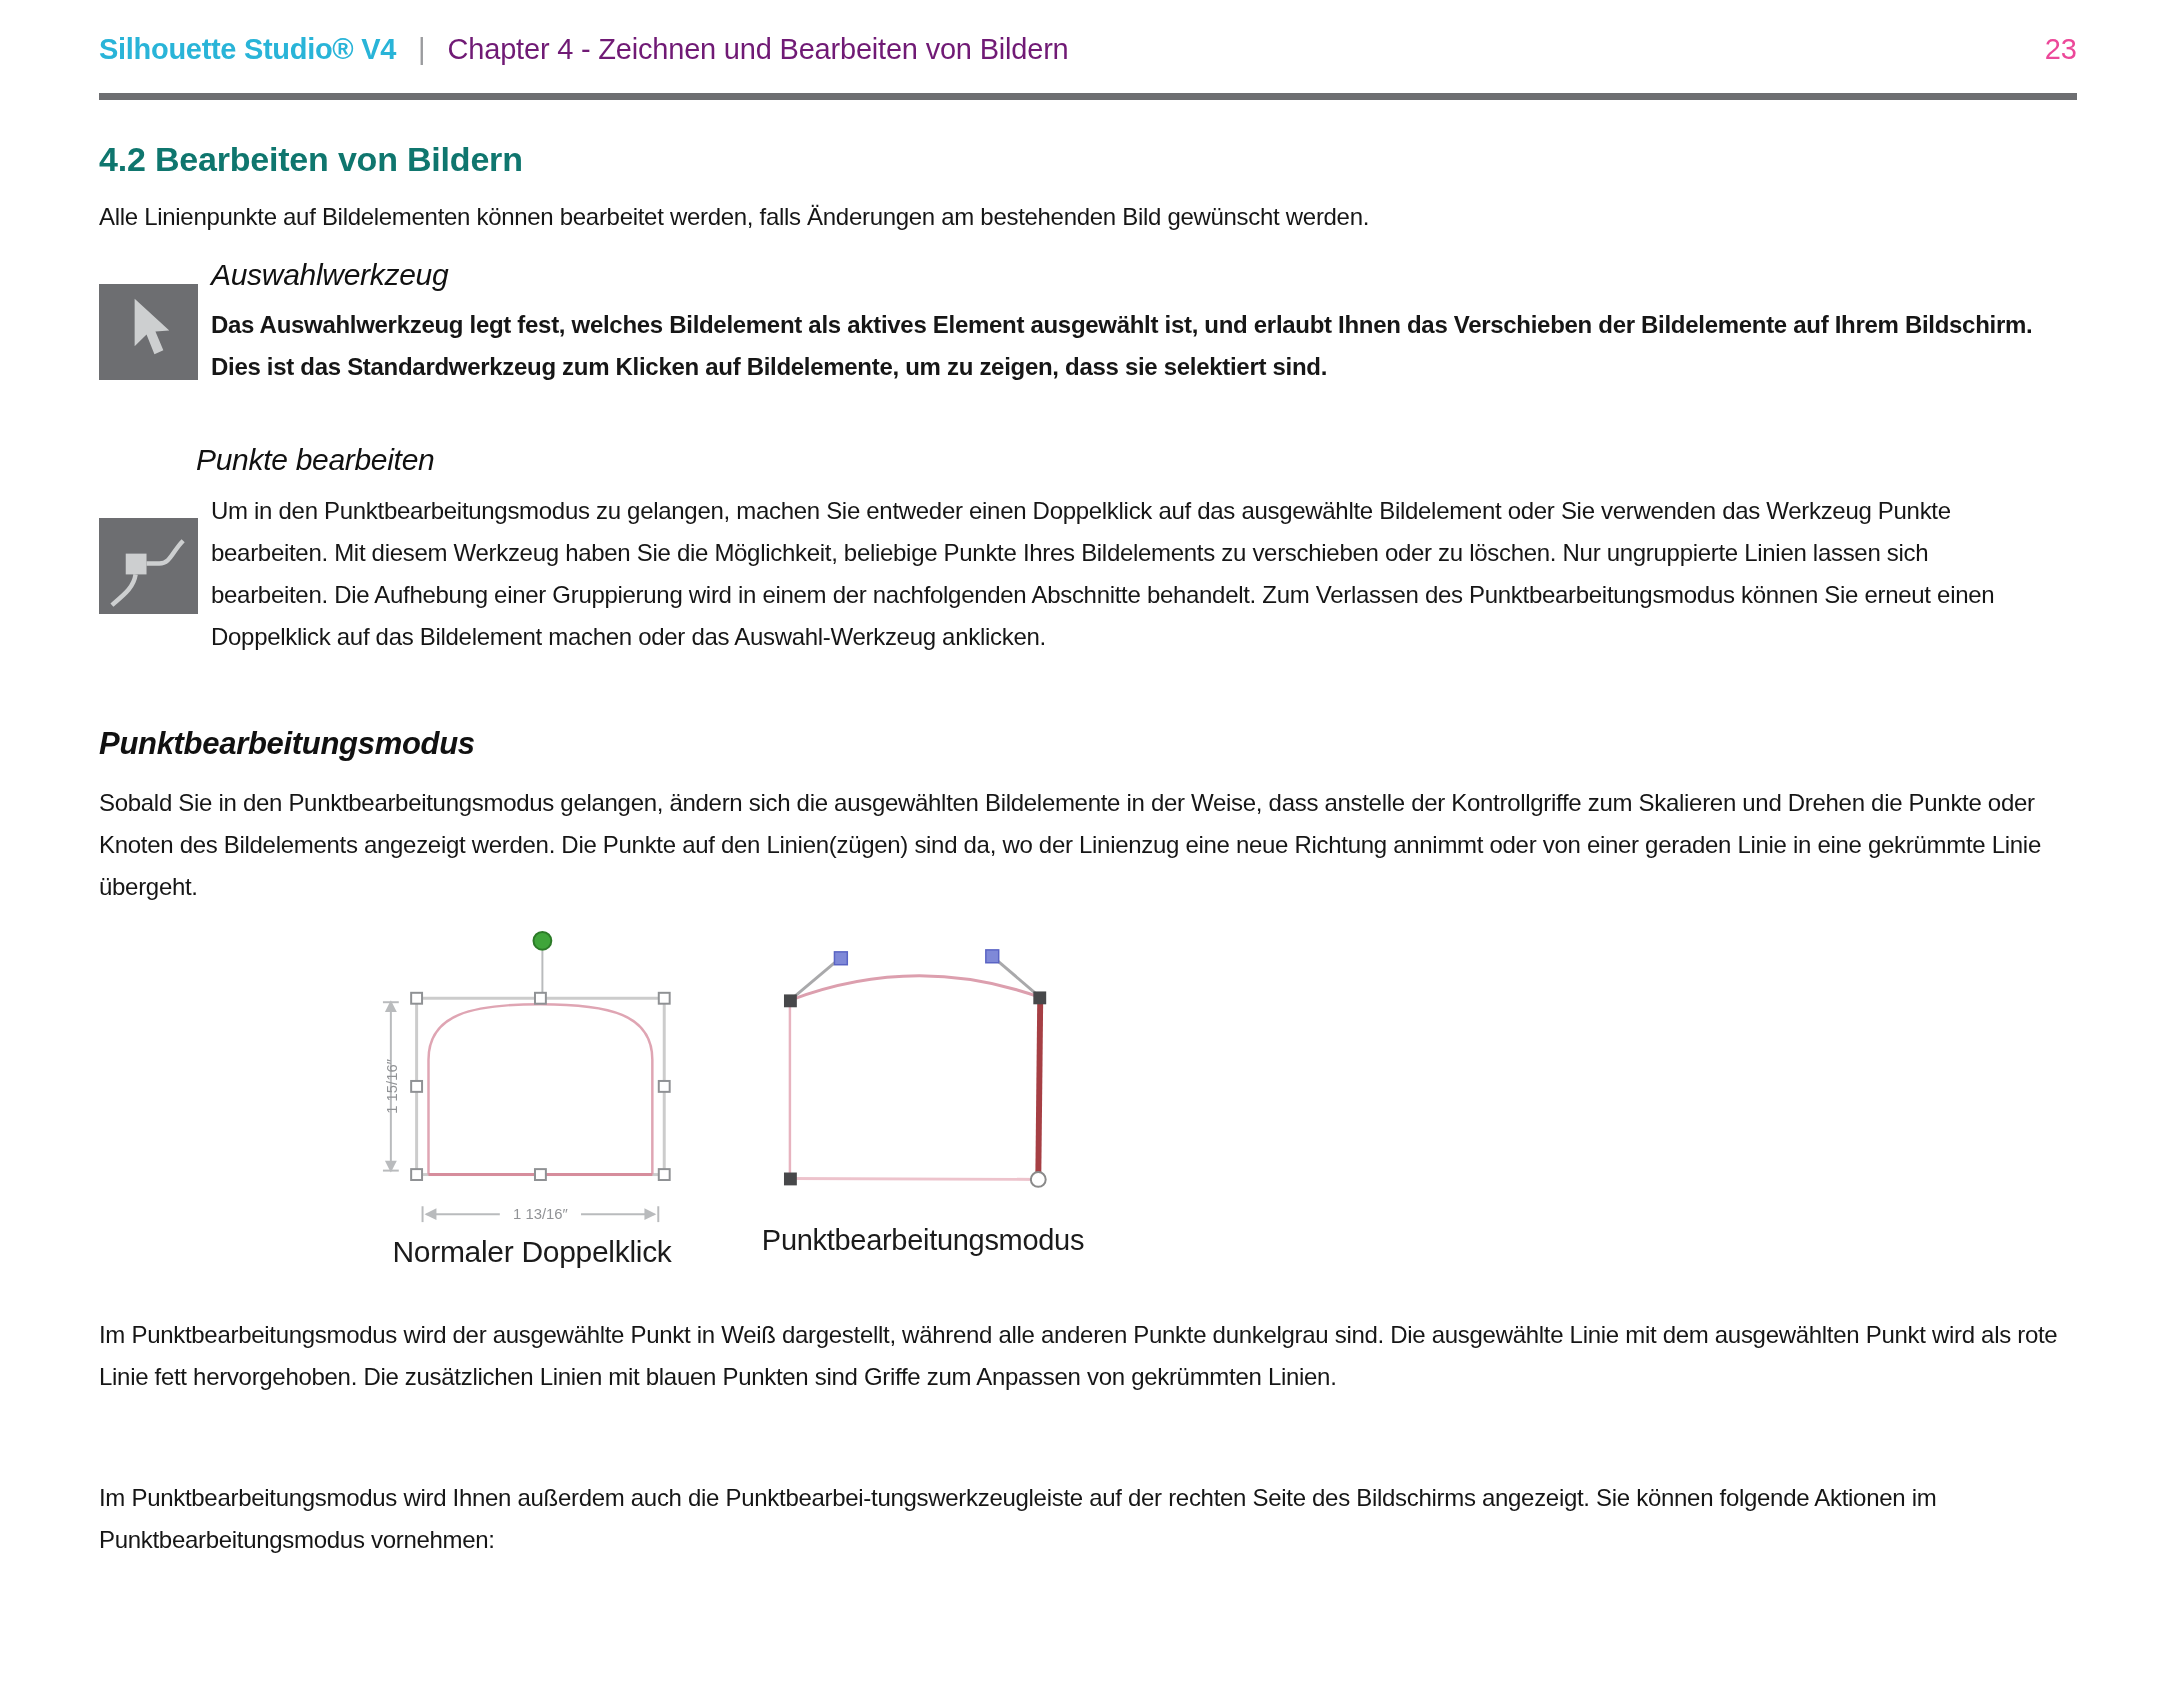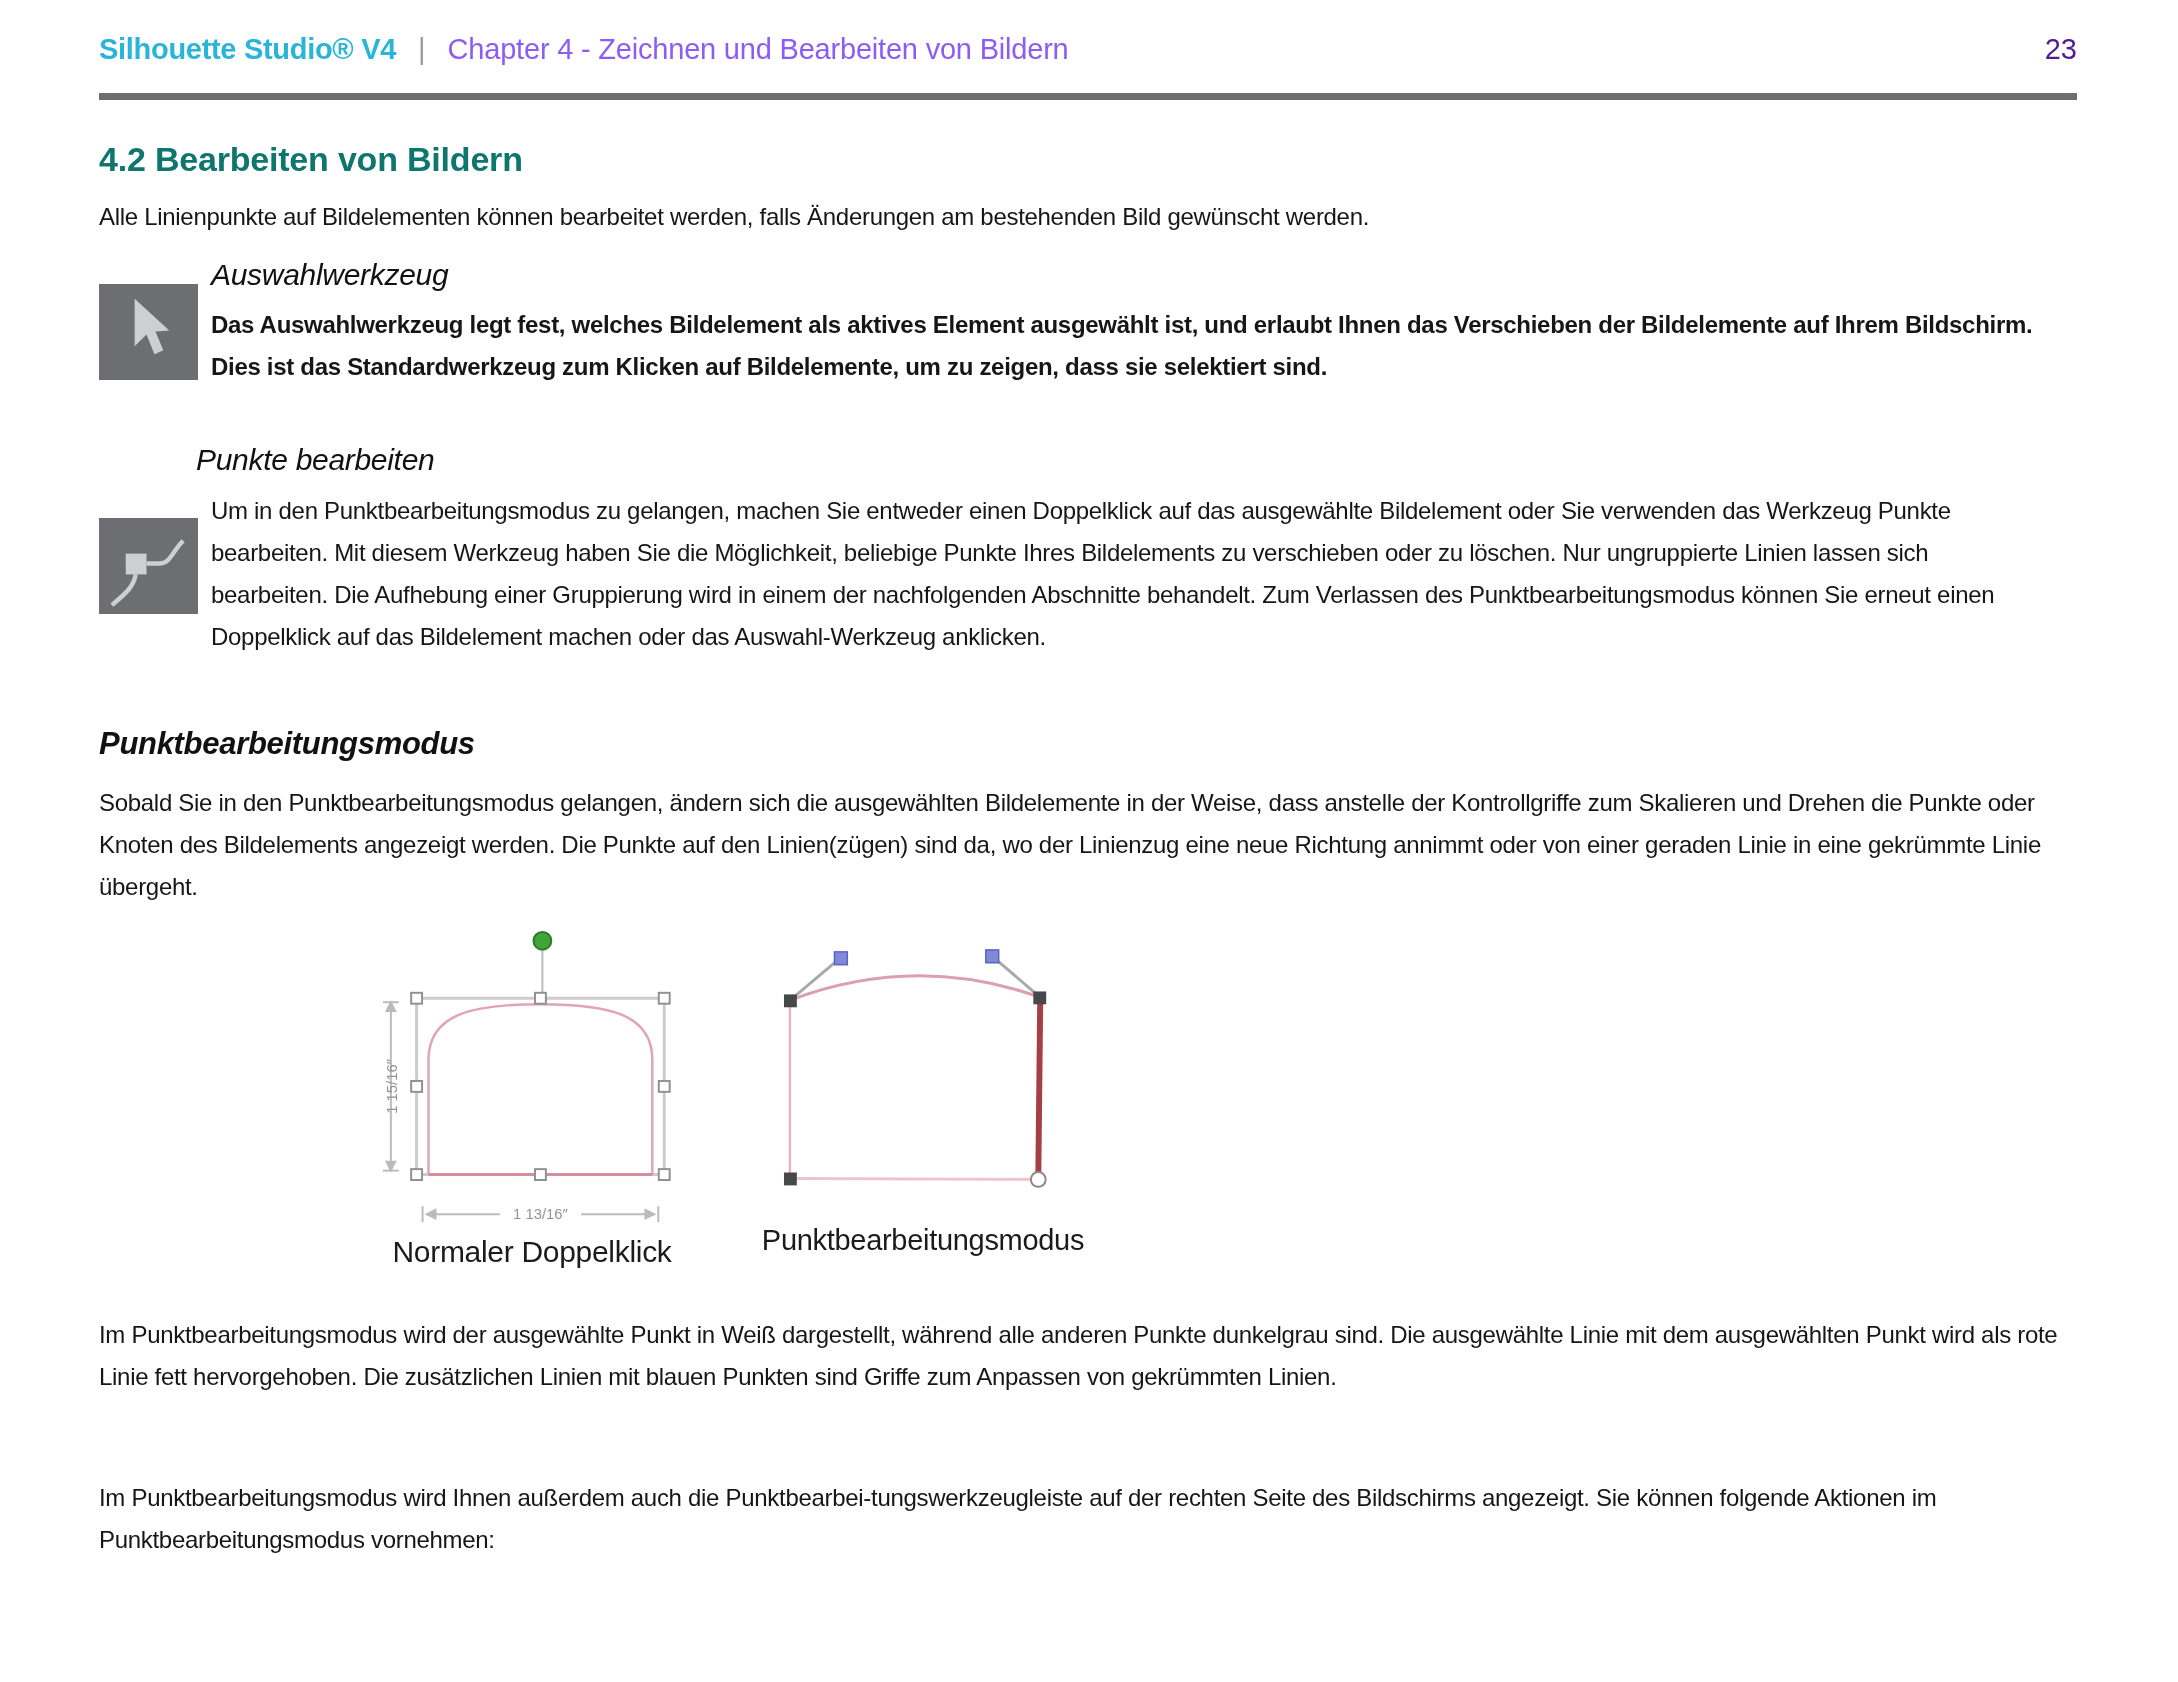--- a/index.html
+++ b/index.html
@@ -5,22 +5,22 @@
   * { margin:0; padding:0; box-sizing:border-box; }
   html,body { background:#ffffff; }
   body { font-family:"Liberation Sans", sans-serif; color:#161616; }
   .page { position:relative; width:2178px; height:1682px; background:#ffffff; overflow:hidden; }
   .abs { position:absolute; }
 
   
   .header { left:99px; top:33px; width:1978px; display:flex; align-items:baseline; font-size:29px; }
   .brand { color:#29b4d8; font-weight:bold; letter-spacing:-0.3px; }
   .hsep { color:#9a9b9e; margin:0 22px; font-weight:400; }
-  .chapter { color:#8b5cf6; letter-spacing:-0.2px; }
-  .pagenum { margin-left:auto; color:#4c1d95; font-weight:400; }
+  .chapter { color:#701a75; letter-spacing:-0.2px; }
+  .pagenum { margin-left:auto; color:#ec4899; font-weight:400; }
   .rule { left:99px; top:93px; width:1978px; height:7px; background:#6d6e71; }
 
   
   .sec-title { left:99px; top:140px; font-size:34px; color:#0f766e; font-weight:700; letter-spacing:-0.2px; }
   .body-text { font-size:24px; line-height:42px; letter-spacing:-0.3px; color:#161616; }
   .intro { left:99px; top:196px; width:1980px; }
 
   
   .tool-icon { width:99px; height:96px; background:#6d6e71; }
   .icon1 { left:99px; top:284px; }

